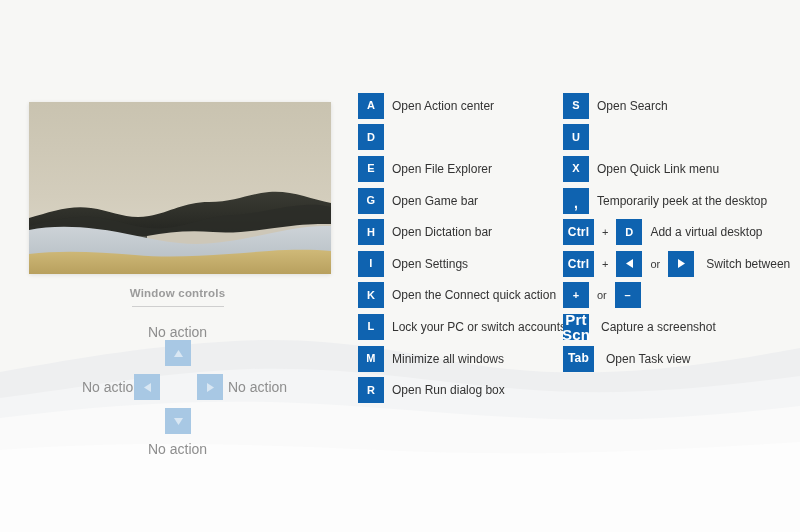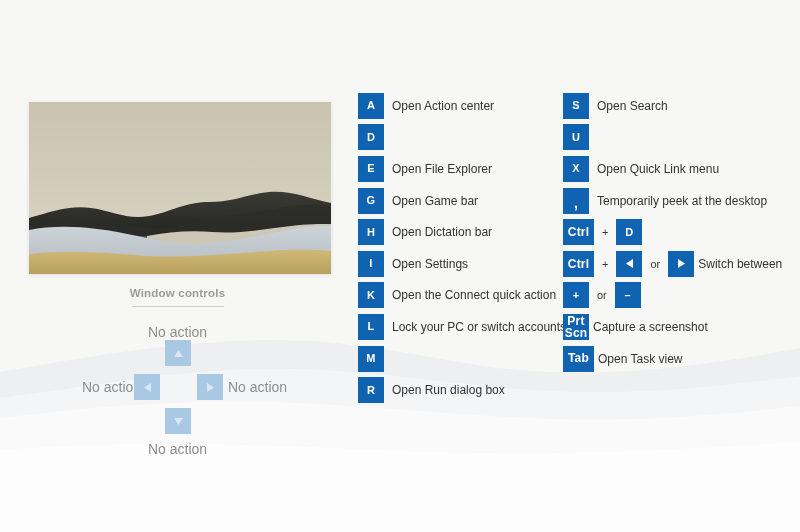--- a/index.html
+++ b/index.html
@@ -121,41 +121,41 @@
     display: flex;
     align-items: center;
     justify-content: center;
     font-size: 11px;
     font-weight: bold;
     line-height: 1.02;
     text-align: center;
     letter-spacing: 0.2px;
   }
   .key.wide { width: 31px; flex-basis: 31px; font-size: 12px; }
-  .key.two-line { font-size: 12px; line-height: 1.03; }
+  .key.two-line { font-size: 15px; line-height: 1.03; }
   .key.glyph svg { display: block; }
   .key.comma {
     align-items: flex-end;
     padding-bottom: 3px;
     box-sizing: border-box;
     font-size: 14px;
   }
   .joiner {
     font-size: 11px;
     color: #3b3b3b;
     padding: 0 8px;
     white-space: nowrap;
   }
   .desc {
     font-size: 12px;
     color: #333333;
     padding-left: 8px;
     white-space: nowrap;
   }
-  .desc.tight { padding-left: 4px; }
+  .desc.tight { padding-left: 12px; }
 </style>
 </head>
 <body>
 
 <svg id="bg-art" viewBox="0 0 800 532" preserveAspectRatio="none">
   <rect x="0" y="0" width="800" height="532" fill="#f7f7f5"></rect>
   <path d="M0 372 C 90 356, 150 346, 235 341 C 330 336, 400 352, 470 364
            C 560 379, 650 372, 730 360 C 762 355, 784 351, 800 348 L800 532 L0 532 Z" fill="#eeeff0"></path>
   <path d="M0 398 C 80 388, 160 372, 250 369 C 350 366, 430 382, 520 389
            C 620 397, 700 389, 800 376 L800 532 L0 532 Z" fill="#f4f5f6"></path>
@@ -286,20 +286,21 @@
     <div class="desc">Open the Connect quick action</div>
   </div>
 
   <div class="shortcut-row">
     <div class="key">L</div>
     <div class="desc">Lock your PC or switch accounts</div>
   </div>
 
   <div class="shortcut-row">
     <div class="key">M</div>
+    <div class="desc">Minimize all windows</div>
   </div>
 
   <div class="shortcut-row">
     <div class="key">R</div>
     <div class="desc">Open Run dialog box</div>
   </div>
 </div>
 
 <div class="shortcut-col" id="col-2">
 
@@ -319,20 +320,21 @@
 
   <div class="shortcut-row">
     <div class="key comma">,</div>
     <div class="desc">Temporarily peek at the desktop</div>
   </div>
 
   <div class="shortcut-row">
     <div class="key wide">Ctrl</div>
     <div class="joiner">+</div>
     <div class="key">D</div>
+    <div class="desc">Add a virtual desktop</div>
   </div>
 
   <div class="shortcut-row">
     <div class="key wide">Ctrl</div>
     <div class="joiner">+</div>
     <div class="key glyph">
       <svg width="7" height="9" viewBox="0 0 7 9">
         <polygon points="0,4.5 7,0 7,9" fill="#ffffff"></polygon>
       </svg>
     </div>

